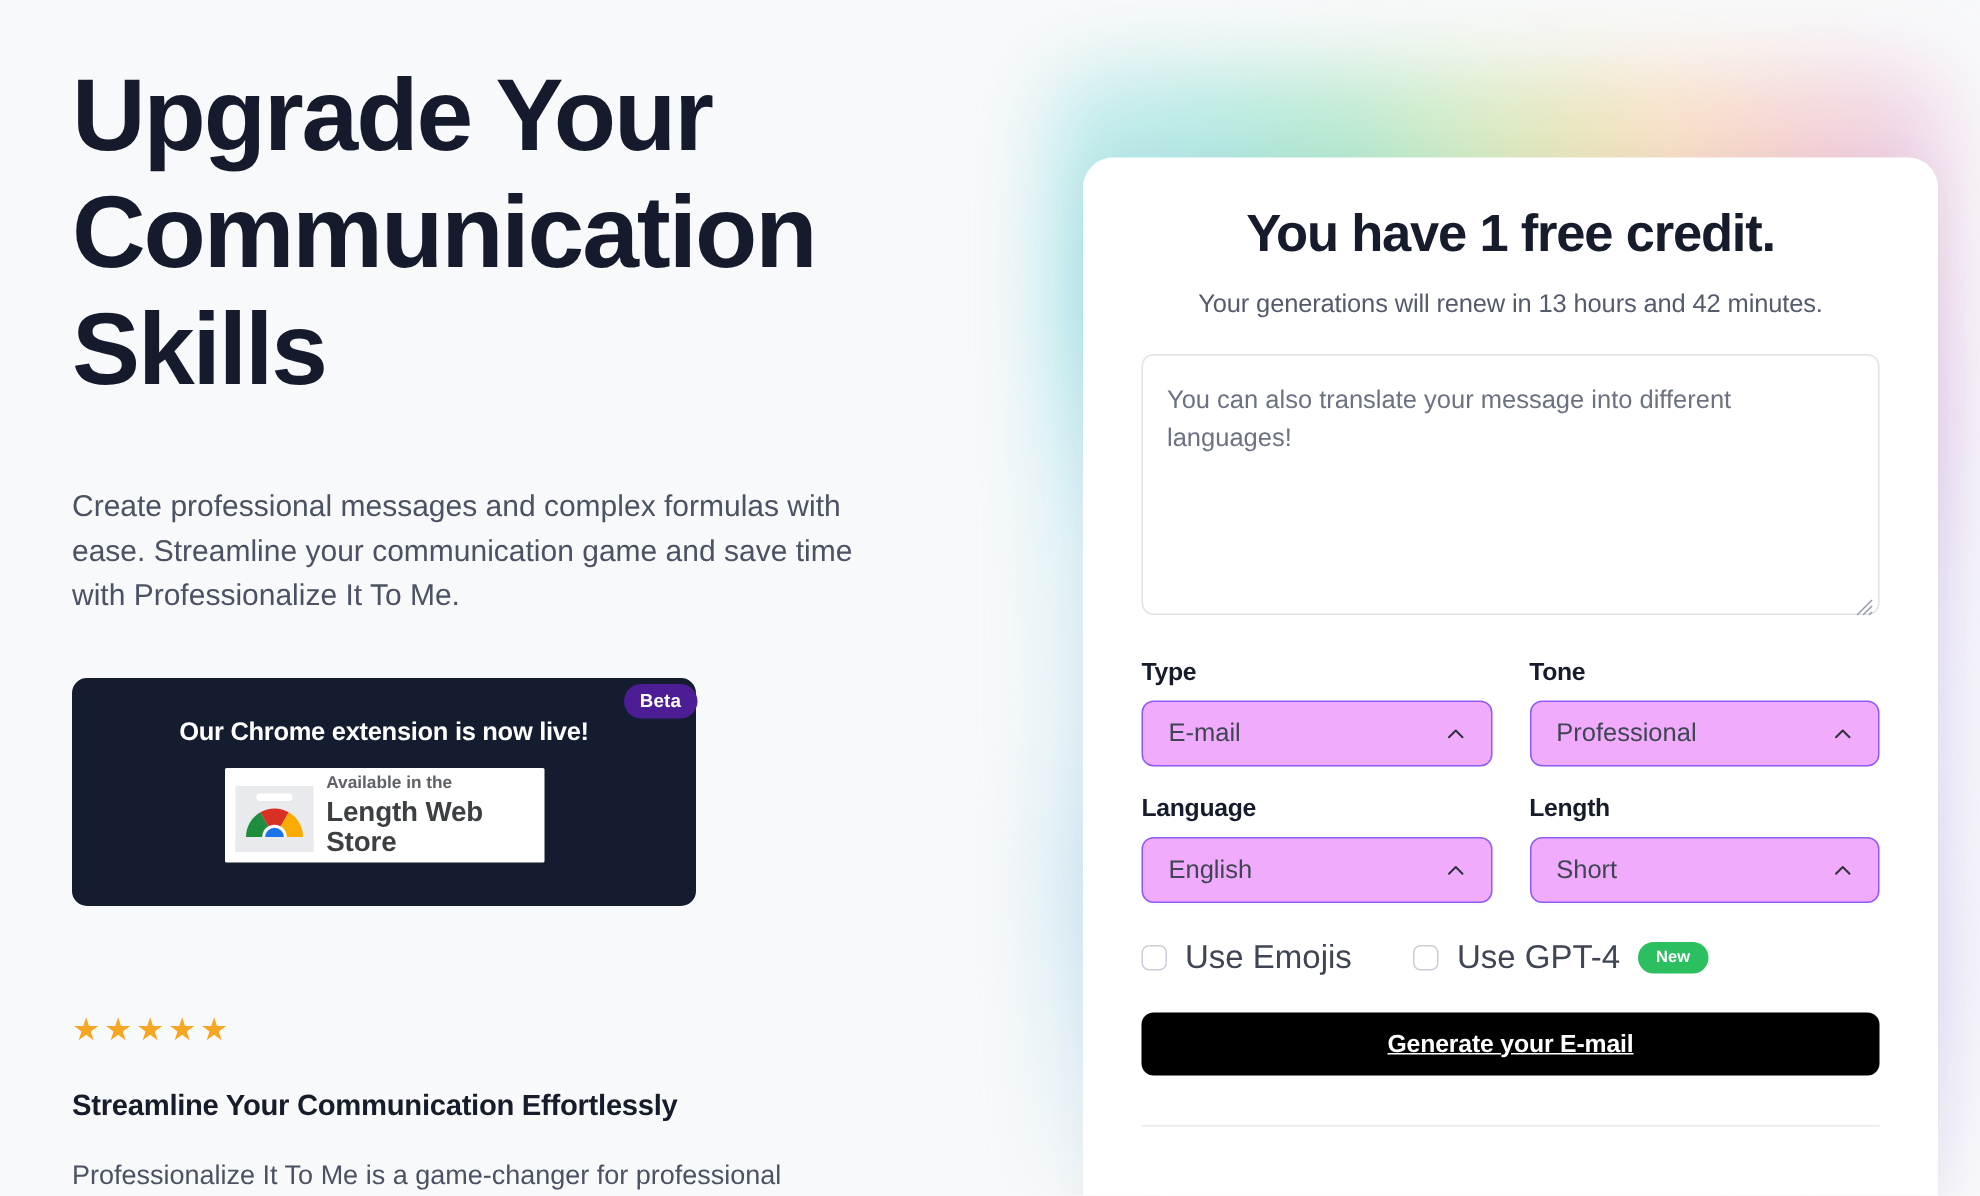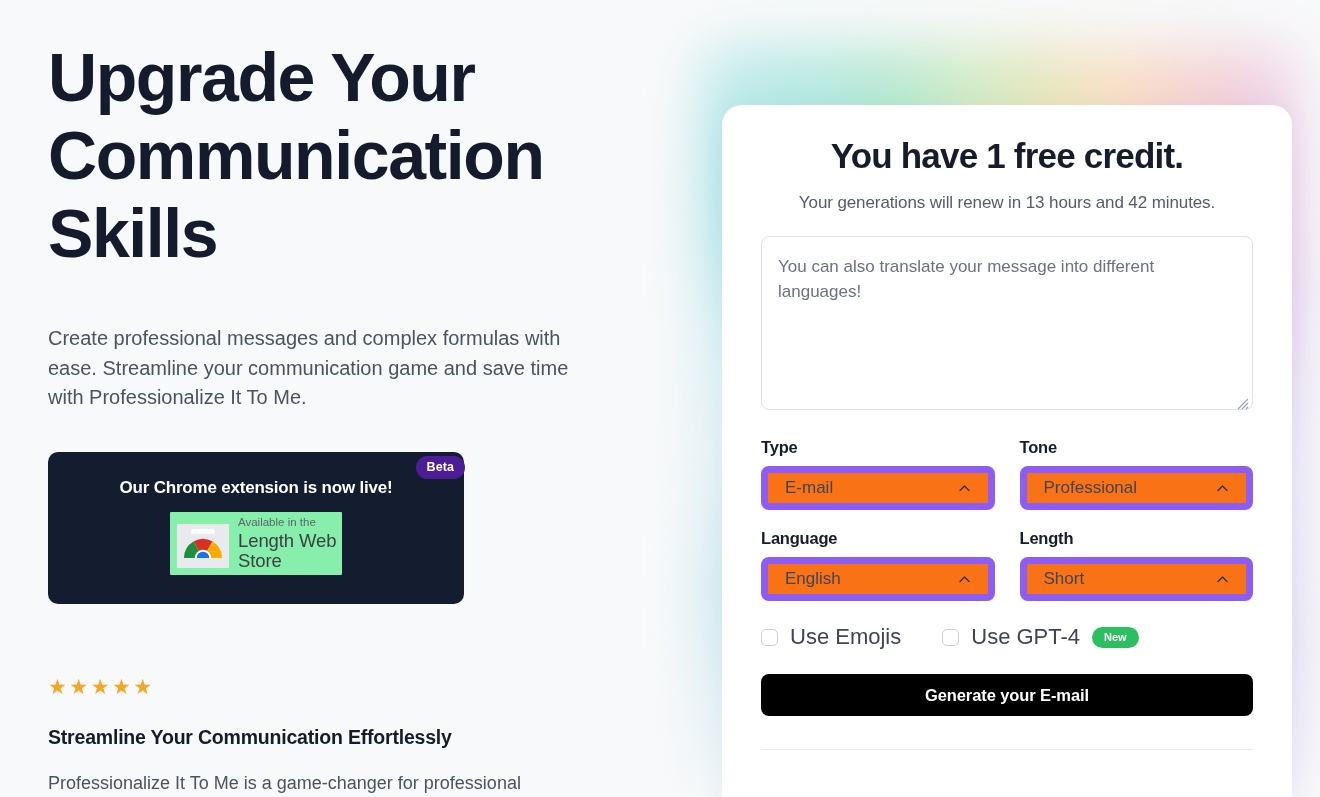--- a/index.html
+++ b/index.html
@@ -89,27 +89,28 @@
     font-weight: 700;
     padding: 4px 11px 5px 11px;
     border-radius: 20px;
     letter-spacing: 0.1px;
     text-align: right;
   }
 
   
   .cws-badge {
     margin-top: 14px;
-    width: 172px;
+    width: 213px;
     height: 63px;
-    background: #86efac;
+    background: #ffffff;
     display: flex;
     align-items: center;
     padding-left: 5px;
     border-radius: 1px;
+    font-weight: bold;
   }
   .cws-bag { width: 56px; height: 50px; flex: 0 0 56px; }
   .cws-text { margin-left: 7px; line-height: 1.05; }
   .cws-small {
     font-size: 11.5px;
     color: #5f6368;
     font-family: "Liberation Sans", sans-serif;
     display: block;
   }
   .cws-big {
@@ -245,23 +246,23 @@
     font-size: 16.5px;
     font-weight: 700;
     color: #161c2c;
     letter-spacing: -0.2px;
     margin-bottom: 9px;
   }
 
   .select-box {
     width: 100%;
     height: 44px;
-    border: 7px solid #8b5cf6;
+    border: 1px solid #8b5cf6;
     border-radius: 8px;
-    background: #f97316;
+    background: #f0abfc;
     display: flex;
     align-items: center;
     justify-content: space-between;
     padding: 0 15px 0 17px;
     font-size: 17px;
     color: #3f4553;
     cursor: pointer;
     box-shadow: 0 1px 1px rgba(16,24,40,0.02);
   }
 
@@ -314,20 +315,21 @@
     height: 42px;
     border: none;
     border-radius: 8px;
     background: #000000;
     color: #ffffff;
     font-family: "Liberation Sans", sans-serif;
     font-size: 16.5px;
     font-weight: 700;
     letter-spacing: -0.1px;
     cursor: pointer;
+    text-decoration: underline;
   }
 
   .divider {
     margin-top: 33px;
     height: 1px;
     width: 100%;
     background: #e8eaee;
   }
 </style>
 </head>

